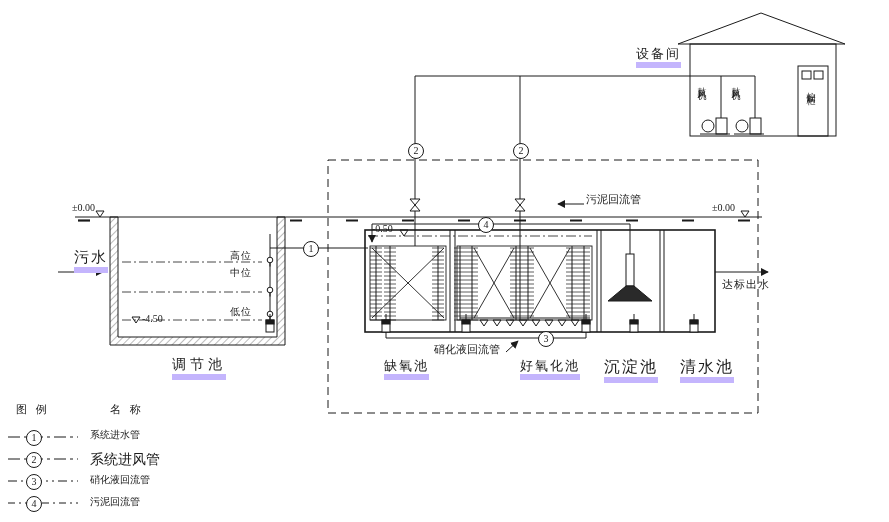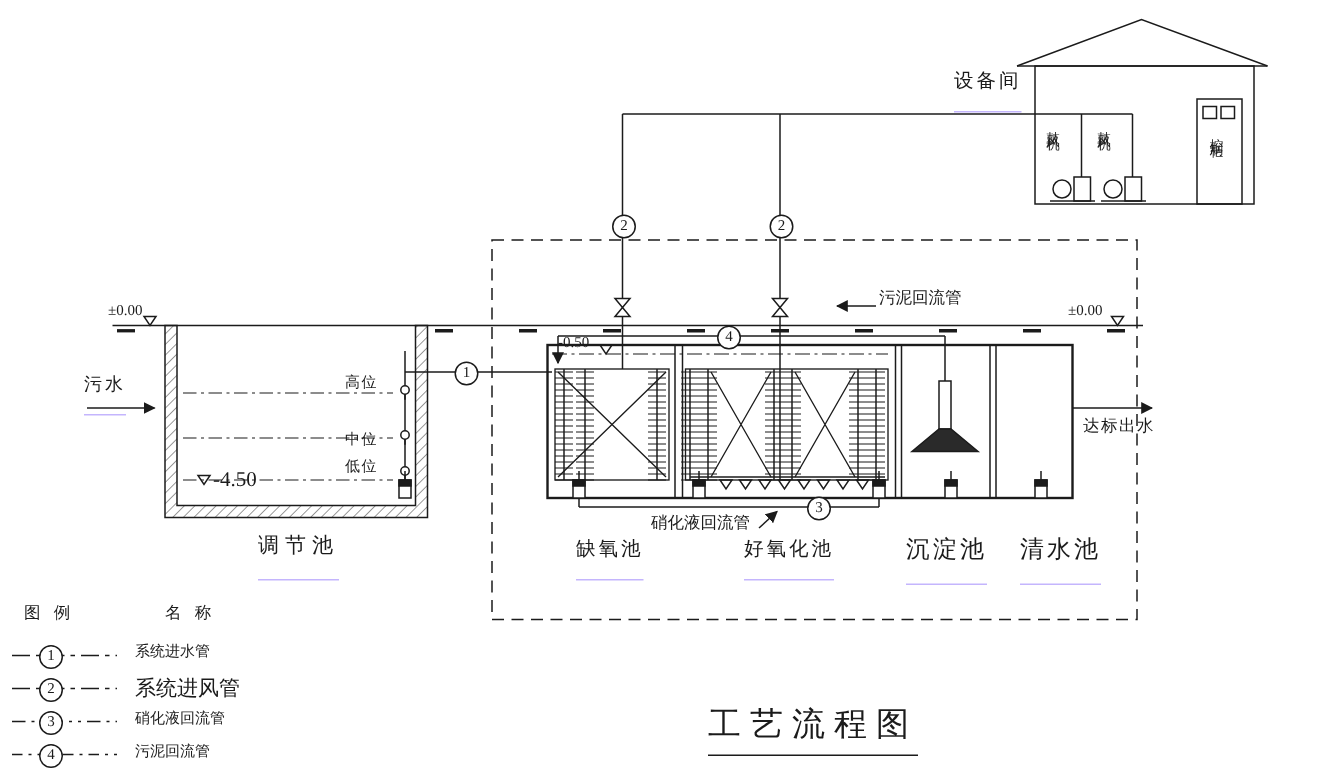--- a/index.html
+++ b/index.html
@@ -1,21 +1,21 @@
 <!DOCTYPE html>
 <html><head>
 <meta charset="utf-8">
 <style>
   html,body{margin:0;padding:0}
   body{width:889px;height:522px;background:#fff;font-family:"Liberation Serif","DejaVu Serif",serif;color:#1b1b1b}
   #diagram{position:relative;width:889px;height:522px;background:#fff;overflow:hidden}
   #diagram svg{position:absolute;left:0;top:0}
   .lw line,.lw path,.lw rect,.lw circle,.lw polygon{stroke:#1b1b1b;fill:none;stroke-width:1}
   .lbl{position:absolute;white-space:nowrap;line-height:1;font-size:11px;z-index:3}
-  .u{border-bottom:1px solid #c4b5fd;padding-bottom:14px}
+  .u{border-bottom:6px solid #c4b5fd;padding-bottom:2px}
   .v{writing-mode:vertical-rl;text-orientation:upright;letter-spacing:2px}
   .mk{position:absolute;width:14px;height:14px;border:1px solid #1b1b1b;border-radius:50%;background:#fff;
       font-size:10px;line-height:13px;text-align:center;z-index:2;font-family:"Liberation Serif",serif}
   .title{position:absolute;left:472px;top:468px;font-size:22px;letter-spacing:6px;
          border-bottom:1.5px solid #1b1b1b;padding-bottom:5px;z-index:3}
 </style>
 </head>
 <body>
 
 <div id="diagram">
@@ -181,45 +181,44 @@
   <div class="mk" style="left:478px;top:217px">4</div>
 
   <div class="lbl u" style="left:636px;top:47px;font-size:13px;letter-spacing:2px">设备间</div>
   <div class="lbl v" style="left:697px;top:80px;font-size:9px">鼓风机</div>
   <div class="lbl v" style="left:731px;top:80px;font-size:9px">鼓风机</div>
   <div class="lbl v" style="left:806px;top:85px;font-size:9px">控制柜</div>
 
   <div class="lbl" style="left:72px;top:203px;font-size:10px">±0.00</div>
   <div class="lbl" style="left:712px;top:203px;font-size:10px">±0.00</div>
   <div class="lbl" style="left:372px;top:224px;font-size:10px">-0.50</div>
-  <div class="lbl" style="left:142px;top:314px;font-size:14px">-4.50</div>
-
-  <div class="lbl u" style="left:56px;top:250px;font-size:12px;letter-spacing:2px">污水</div>
+  <div class="lbl" style="left:142px;top:314px;font-size:10px">-4.50</div>
+
+  <div class="lbl u" style="left:74px;top:250px;font-size:15px;letter-spacing:2px">污水</div>
   <div class="lbl" style="left:230px;top:251px;font-size:10px;letter-spacing:1px">高位</div>
-  <div class="lbl" style="left:230px;top:289px;font-size:10px;letter-spacing:1px">中位</div>
+  <div class="lbl" style="left:230px;top:268px;font-size:10px;letter-spacing:1px">中位</div>
   <div class="lbl" style="left:230px;top:307px;font-size:10px;letter-spacing:1px">低位</div>
   <div class="lbl u" style="left:172px;top:358px;font-size:14px;letter-spacing:4px">调节池</div>
 
   <div class="lbl u" style="left:384px;top:359px;font-size:13px;letter-spacing:2px">缺氧池</div>
-  <div class="lbl u" style="left:496px;top:359px;font-size:13px;letter-spacing:2px">好氧化池</div>
+  <div class="lbl u" style="left:520px;top:359px;font-size:13px;letter-spacing:2px">好氧化池</div>
   <div class="lbl u" style="left:604px;top:359px;font-size:16px;letter-spacing:2px">沉淀池</div>
   <div class="lbl u" style="left:680px;top:359px;font-size:16px;letter-spacing:2px">清水池</div>
 
   <div class="lbl" style="left:586px;top:194px">污泥回流管</div>
   <div class="lbl" style="left:434px;top:344px">硝化液回流管</div>
   <div class="lbl" style="left:722px;top:279px;letter-spacing:1px">达标出水</div>
 
   <div class="lbl" style="left:16px;top:404px;letter-spacing:3px">图 例</div>
   <div class="lbl" style="left:110px;top:404px;letter-spacing:3px">名 称</div>
 
   <div class="mk" style="left:26px;top:430px">1</div>
   <div class="mk" style="left:26px;top:452px">2</div>
   <div class="mk" style="left:26px;top:474px">3</div>
   <div class="mk" style="left:26px;top:496px">4</div>
 
   <div class="lbl" style="left:90px;top:430px;font-size:10px">系统进水管</div>
   <div class="lbl" style="left:90px;top:453px;font-size:14px">系统进风管</div>
   <div class="lbl" style="left:90px;top:475px;font-size:10px">硝化液回流管</div>
   <div class="lbl" style="left:90px;top:497px;font-size:10px">污泥回流管</div>
 
-  <div class="title">工艺流程图</div>
 
 </div>
 
 </body></html>

